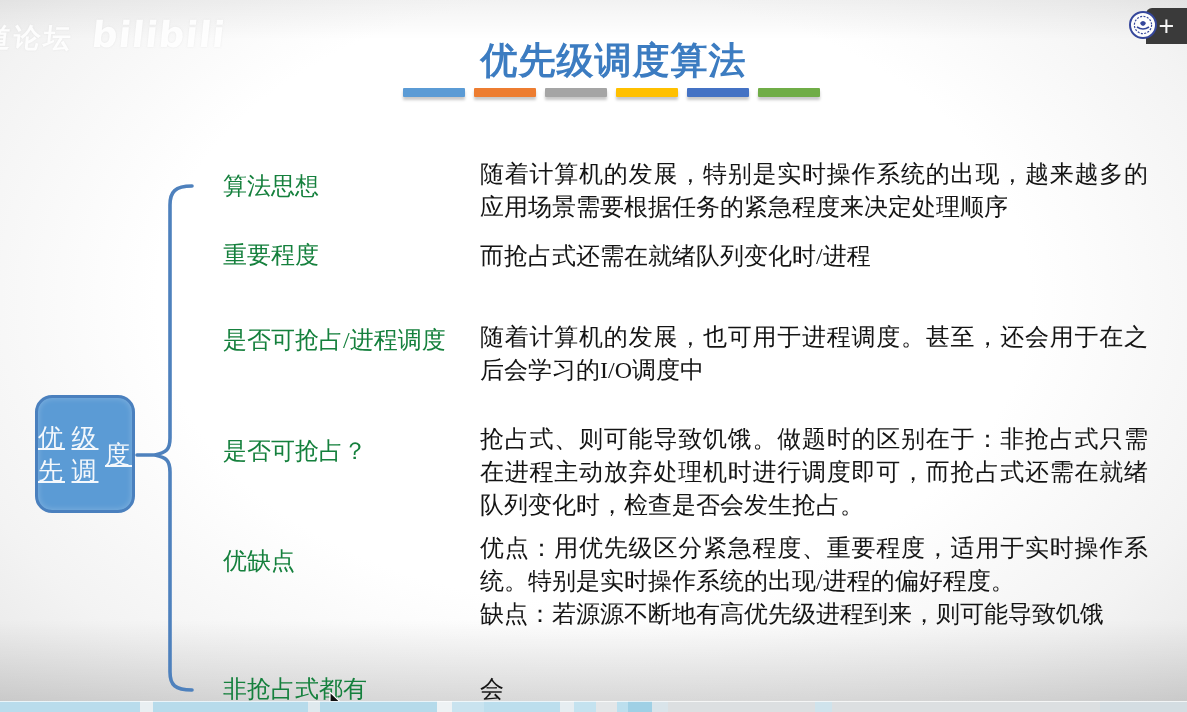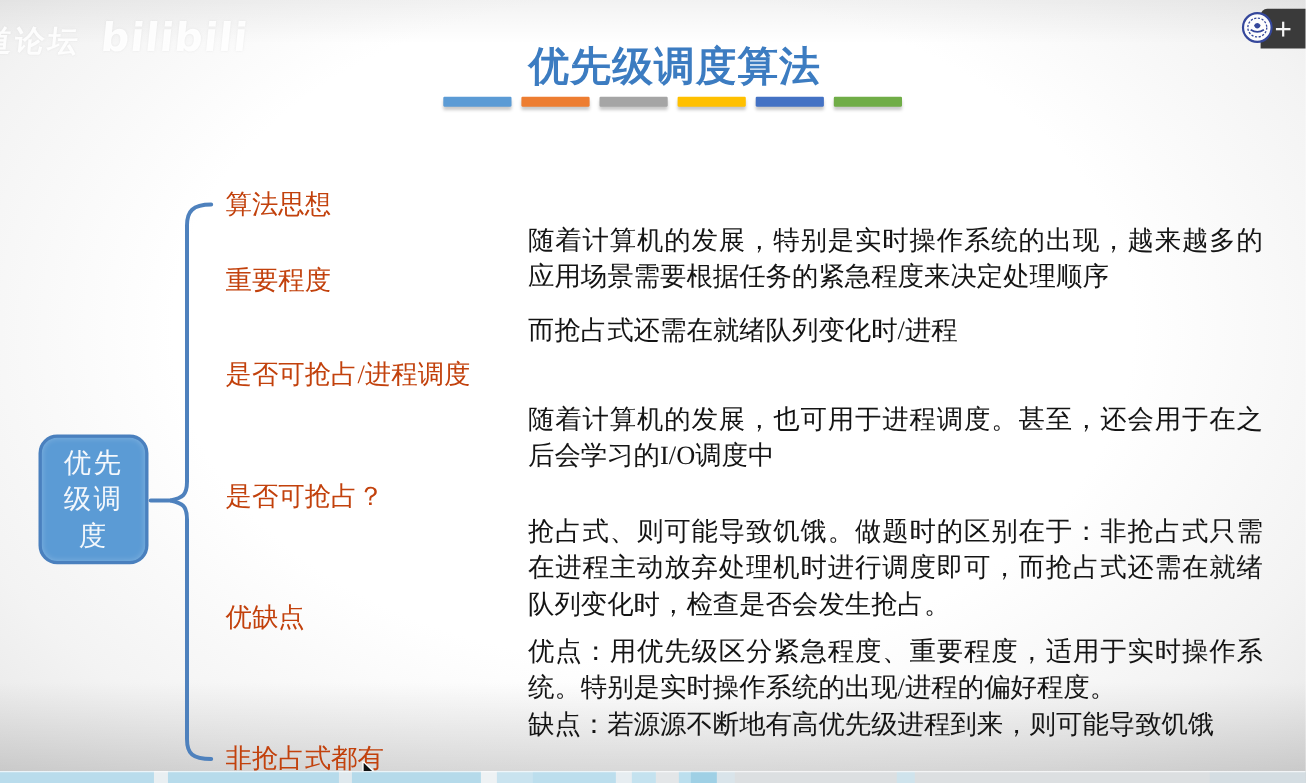--- a/index.html
+++ b/index.html
@@ -32,27 +32,27 @@
   .slide-title{position:absolute;top:36px;left:0;right:0;text-align:center;transform:translateX(20px);
     font-size:37px;font-weight:bold;color:#3c7cc1;letter-spacing:1px;}
 
   
   .bars{position:absolute;top:88px;left:403px;width:417px;display:flex;gap:9px;}
   .bar{flex:1 1 0;height:9px;border-radius:1px;box-shadow:0 3px 3px rgba(0,0,0,0.22);}
 
   
   .root-node{position:absolute;left:35px;top:395px;width:100px;height:118px;box-sizing:border-box;
     border:3px solid #4a80be;border-radius:17px;background:#5b9bd5;
-    display:flex;flex-direction:column;align-items:center;justify-content:center;
+    display:flex;flex-direction:row;align-items:center;justify-content:center;
     color:#f4f8fc;font-size:25px;line-height:33px;letter-spacing:2px;
-    box-shadow:inset 0 0 6px rgba(255,255,255,0.25);}
+    box-shadow:inset 0 0 6px rgba(255,255,255,0.25);text-decoration:underline;}
   .brace-svg{position:absolute;left:130px;top:170px;}
   .desc{position:absolute;left:480px;width:668px;font-size:24px;line-height:33px;color:#141414;
-    white-space:pre-line;text-align:justify;text-justify:inter-ideograph;margin-top:45px;}
-  .label{position:absolute;left:205px;font-size:24px;color:#c2410c;white-space:nowrap;}
+    white-space:pre-line;text-align:justify;text-justify:inter-ideograph;}
+  .label{position:absolute;left:223px;font-size:24px;color:#15803d;white-space:nowrap;}
 
   
   .taskbar{position:absolute;left:0;bottom:0;width:1187px;height:10px;
     background:linear-gradient(90deg,
       #b9dcec 0px,#b9dcec 140px,#e9eff2 140px,#e9eff2 153px,
       #b7dbeb 153px,#b7dbeb 308px,#dfe9ee 308px,#dfe9ee 320px,
       #b5daea 320px,#b5daea 437px,#eef2f4 437px,#eef2f4 452px,
       #c9e3ef 452px,#c9e3ef 484px,#bcdeed 484px,#bcdeed 560px,
       #e6edf1 560px,#e6edf1 574px,#c4e2ef 574px,#c4e2ef 596px,
       #e3e6e8 596px,#e3e6e8 617px,#bcdfee 617px,#bcdfee 628px,

